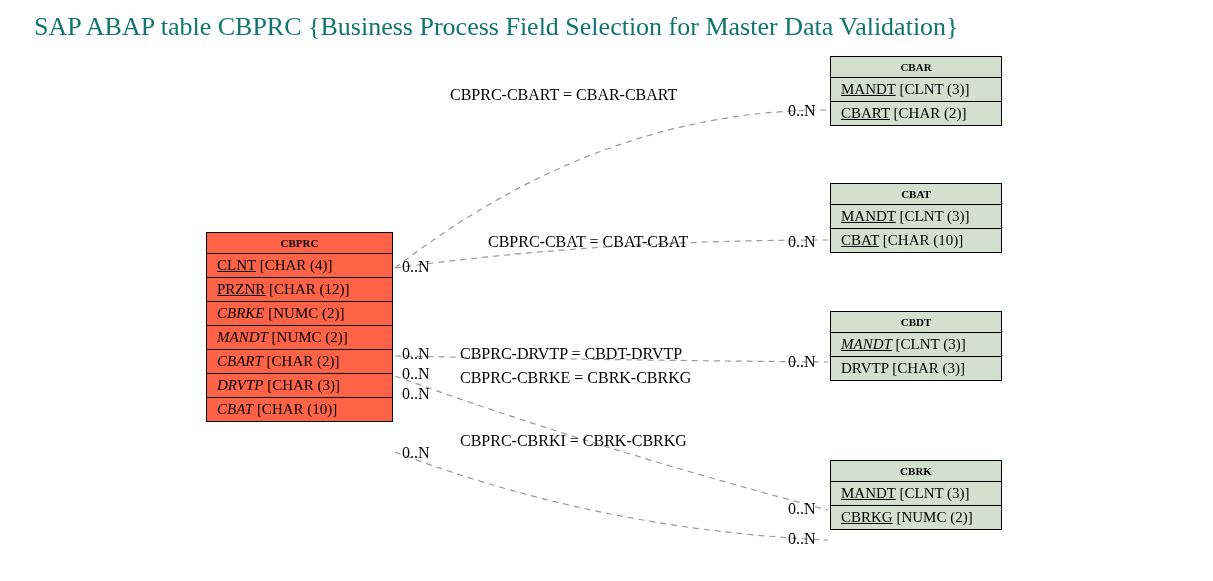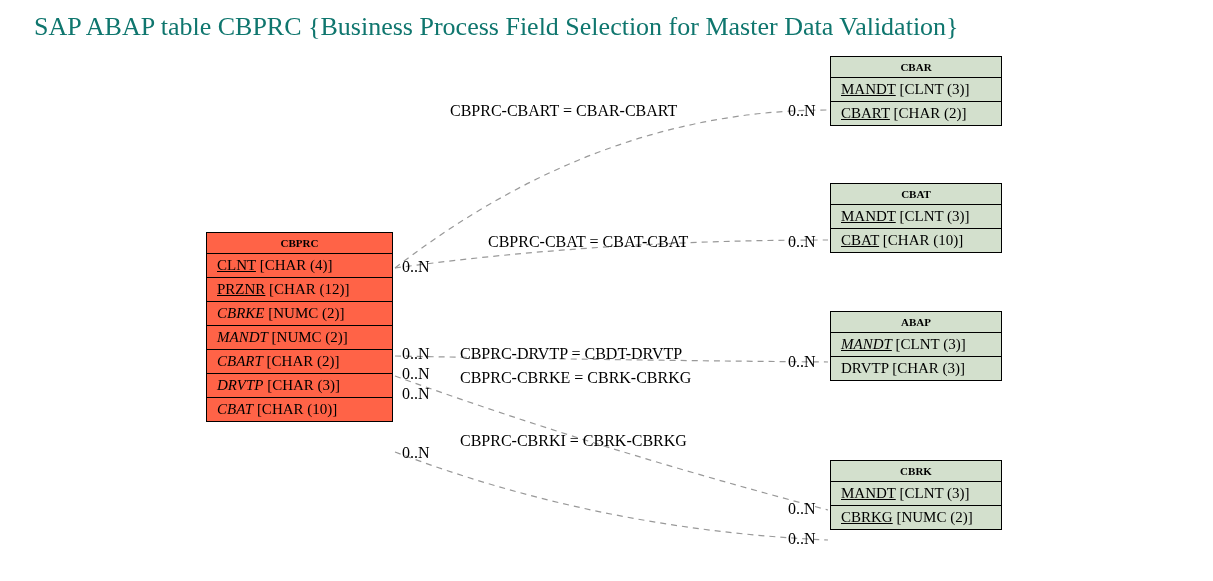--- a/index.html
+++ b/index.html
@@ -106,32 +106,32 @@
   <div class="entity-row"><span class="key-underline">CBART</span> <span>[CHAR (2)]</span></div>
 </div>
 
 <div class="entity ref-entity" style="left:830px; top:183px; width:170px;">
   <div class="entity-header">CBAT</div>
   <div class="entity-row"><span class="key-underline">MANDT</span> <span>[CLNT (3)]</span></div>
   <div class="entity-row"><span class="key-underline">CBAT</span> <span>[CHAR (10)]</span></div>
 </div>
 
 <div class="entity ref-entity" style="left:830px; top:311px; width:170px;">
-  <div class="entity-header">ABAP</div>
+  <div class="entity-header">CBDT</div>
   <div class="entity-row"><span class="key-underline field-italic">MANDT</span> <span>[CLNT (3)]</span></div>
   <div class="entity-row"><span>DRVTP</span> <span>[CHAR (3)]</span></div>
 </div>
 
 <div class="entity ref-entity" style="left:830px; top:460px; width:170px;">
   <div class="entity-header">CBRK</div>
   <div class="entity-row"><span class="key-underline">MANDT</span> <span>[CLNT (3)]</span></div>
   <div class="entity-row"><span class="key-underline">CBRKG</span> <span>[NUMC (2)]</span></div>
 </div>
 
-<div class="label" style="left:450px; top:102px;">CBPRC-CBART = CBAR-CBART</div>
+<div class="label" style="left:450px; top:86px;">CBPRC-CBART = CBAR-CBART</div>
 <div class="label" style="left:488px; top:233px;">CBPRC-CBAT = CBAT-CBAT</div>
 <div class="label" style="left:460px; top:345px;">CBPRC-DRVTP = CBDT-DRVTP</div>
 <div class="label" style="left:460px; top:369px;">CBPRC-CBRKE = CBRK-CBRKG</div>
 <div class="label" style="left:460px; top:432px;">CBPRC-CBRKI = CBRK-CBRKG</div>
 
 <div class="label" style="left:402px; top:258px;">0..N</div>
 <div class="label" style="left:402px; top:345px;">0..N</div>
 <div class="label" style="left:402px; top:365px;">0..N</div>
 <div class="label" style="left:402px; top:385px;">0..N</div>
 <div class="label" style="left:402px; top:444px;">0..N</div>

